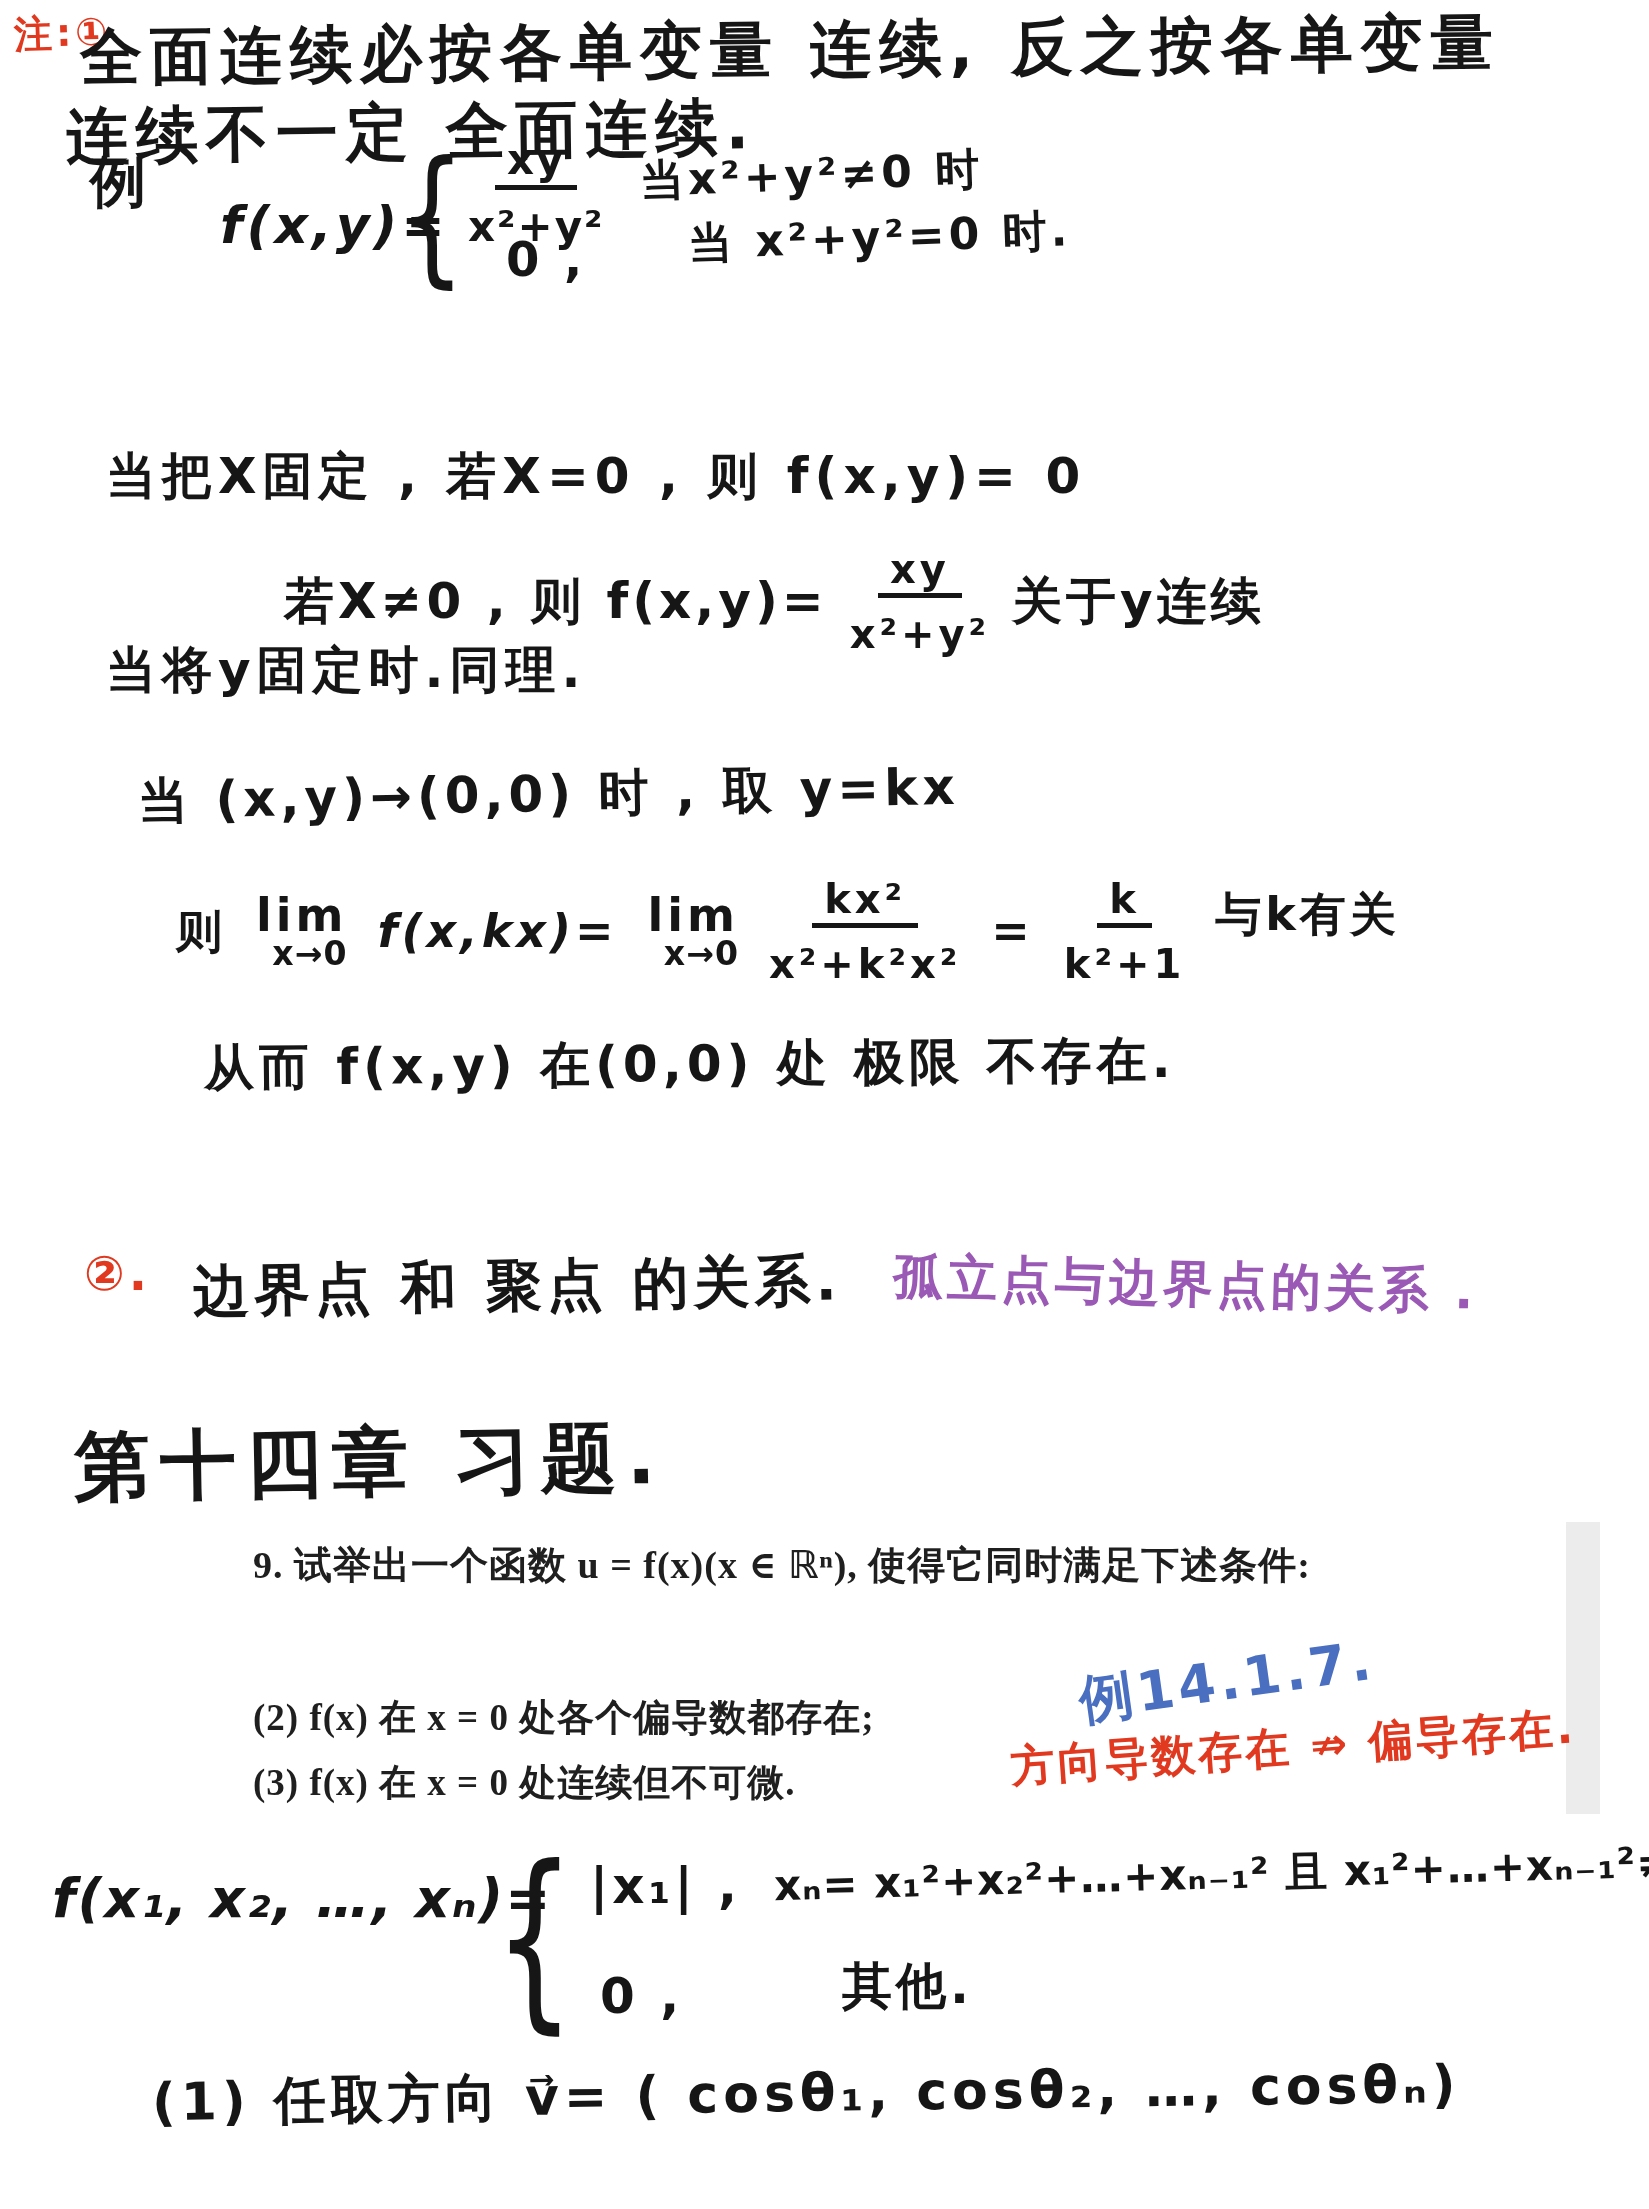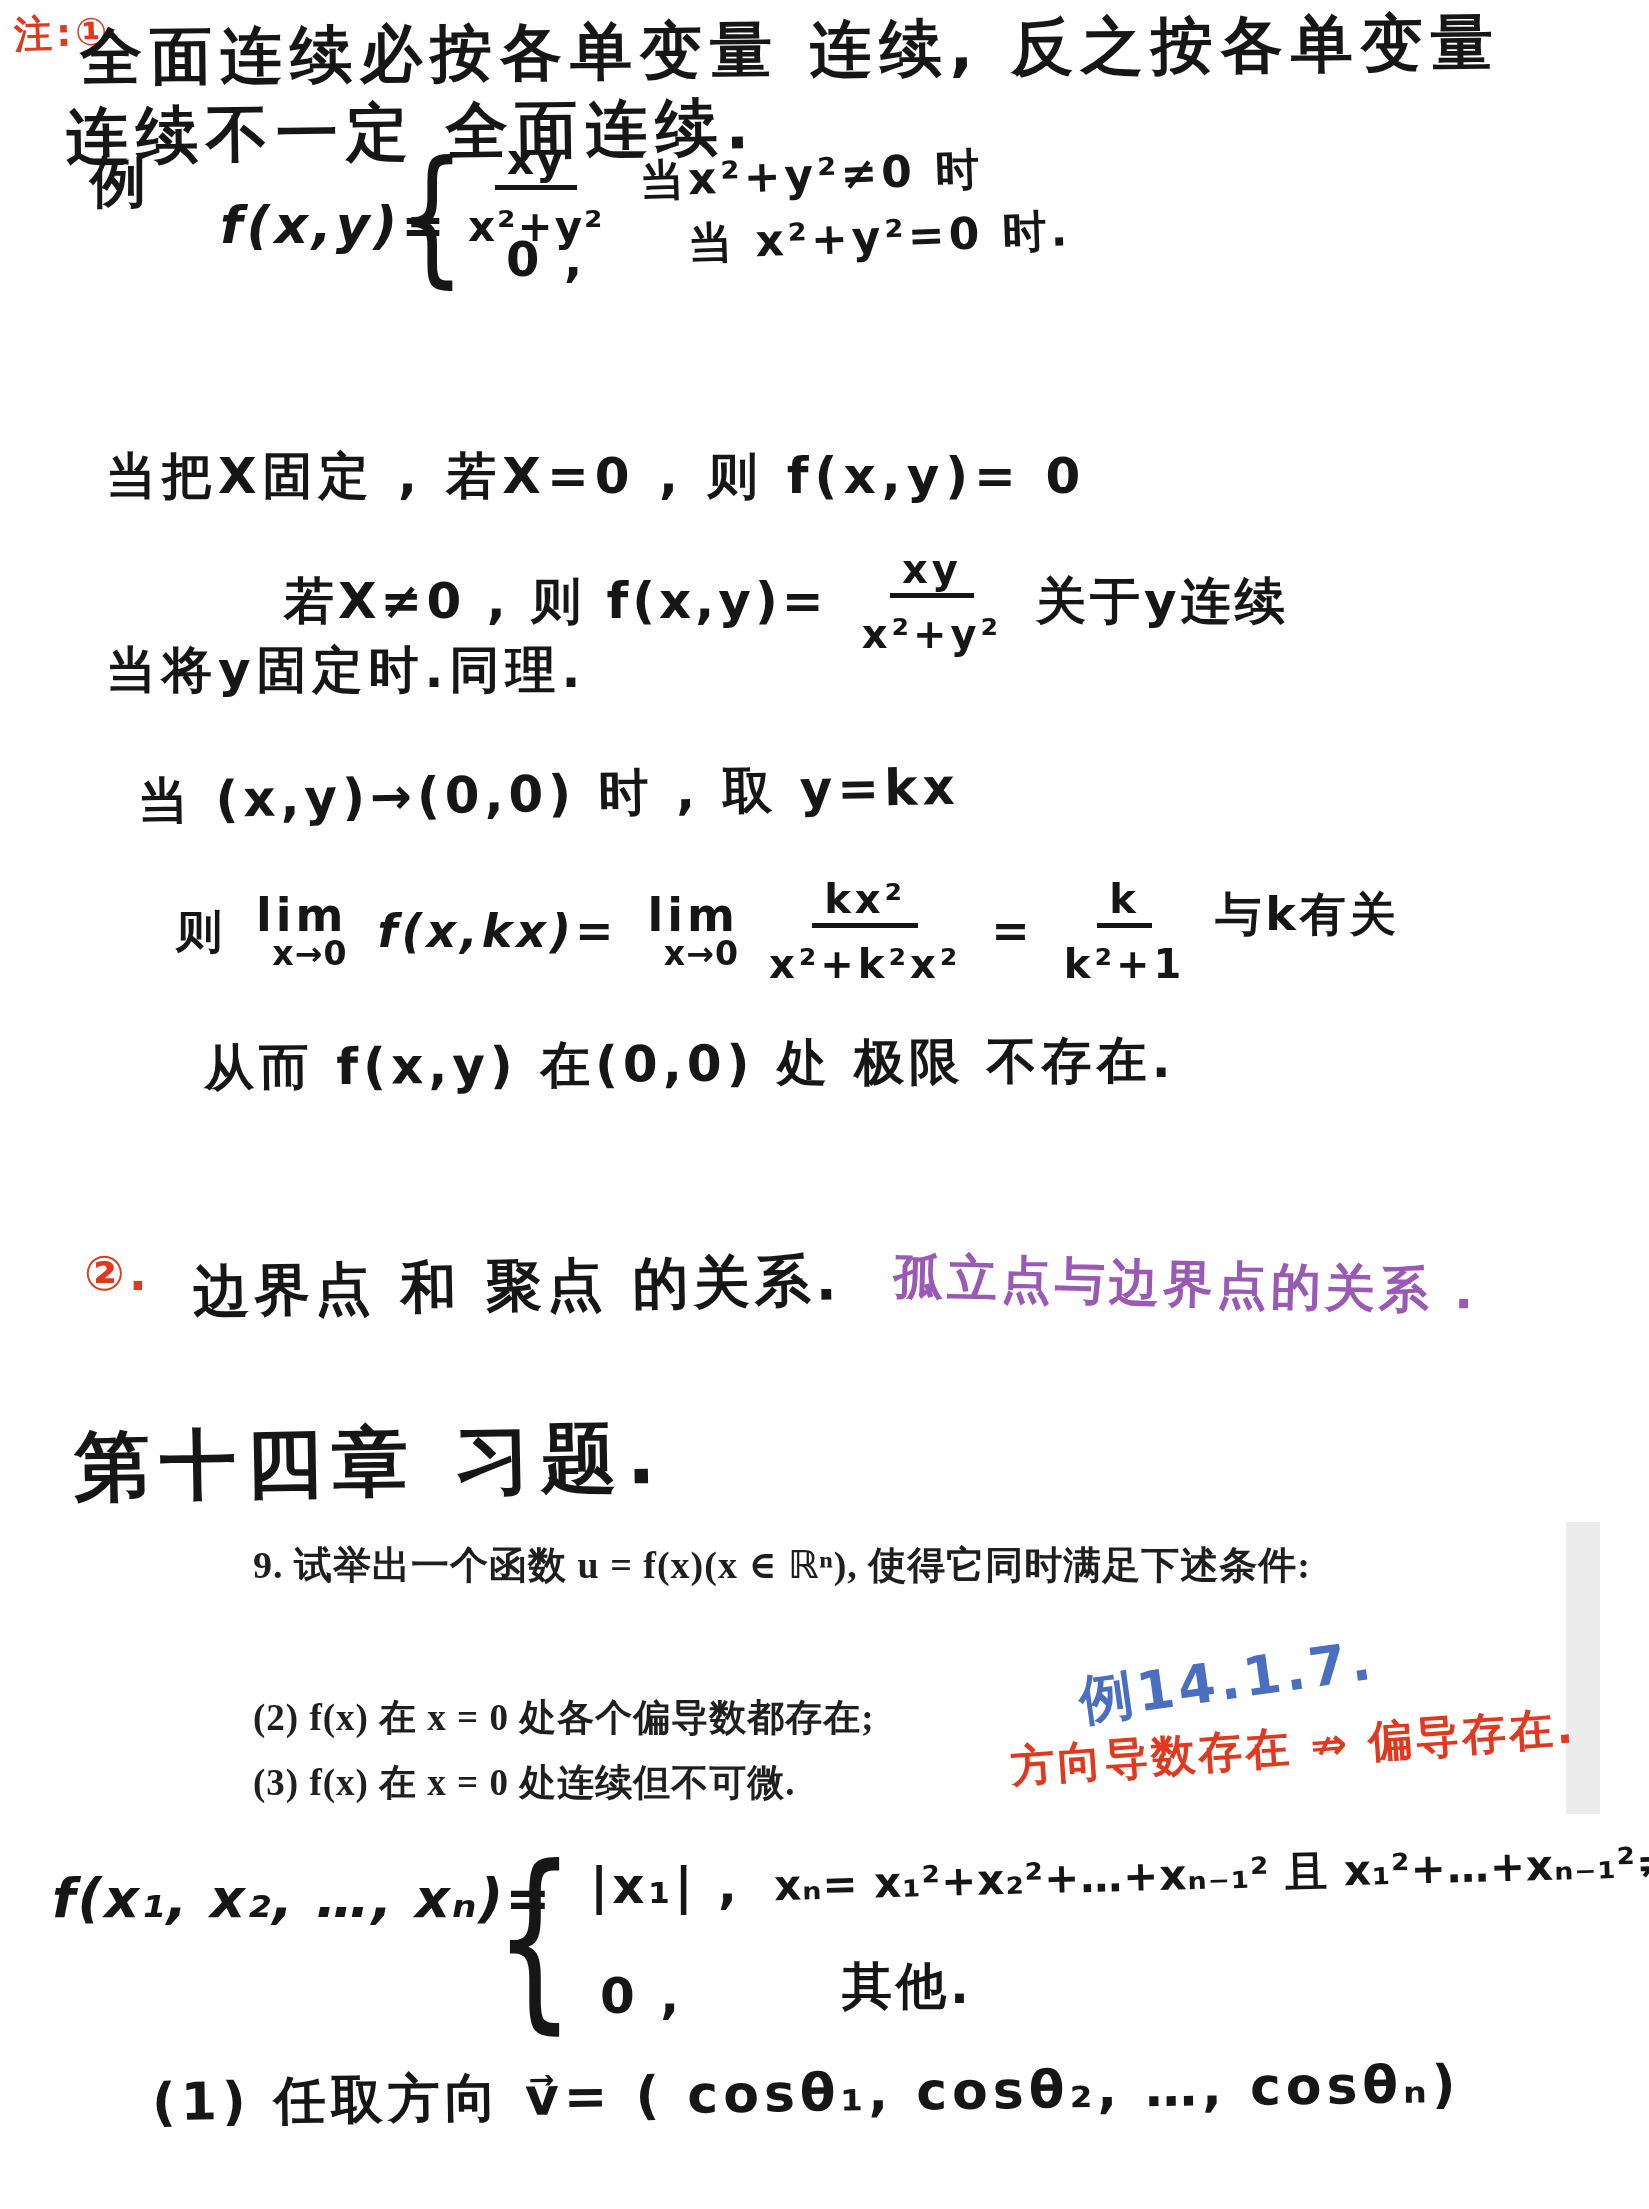--- a/index.html
+++ b/index.html
@@ -40,21 +40,21 @@
   <div class="brace" style="left:398px;top:142px;font-size:118px;transform:scale(0.9,1.25);">{</div>
   <div class="hand frac" style="left:468px;top:138px;font-size:42px;letter-spacing:2px;">
     <span class="num">xy</span>
     <span class="den">x²+y²</span>
   </div>
   <div class="hand" style="left:640px;top:150px;font-size:44px;transform:rotate(-2deg);">当x²+y²≠0 时</div>
   <div class="hand" style="left:506px;top:232px;font-size:48px;">0 ,</div>
   <div class="hand" style="left:688px;top:212px;font-size:44px;transform:rotate(-2deg);">当 x²+y²=0 时.</div>
 
   <div class="hand" style="left:106px;top:448px;font-size:50px;letter-spacing:6px;">当把X固定 ,  若X=0 ,   则 f(x,y)= 0</div>
-  <div class="hand row" style="left:284px;top:548px;font-size:50px;gap:34px;">
+  <div class="hand row" style="left:284px;top:548px;font-size:50px;gap:22px;">
     <span>若X≠0 ,    则  f(x,y)=</span>
     <span class="frac" style="font-size:40px;">
       <span class="num">xy</span>
       <span class="den">x²+y²</span>
     </span>
     <span>关于y连续</span>
   </div>
   <div class="hand" style="left:106px;top:642px;font-size:50px;letter-spacing:6px;">当将y固定时.同理.</div>
 
   <div class="hand" style="left:138px;top:766px;font-size:50px;letter-spacing:5px;transform:rotate(-1deg);">当 (x,y)→(0,0) 时  ,  取 y=kx</div>

